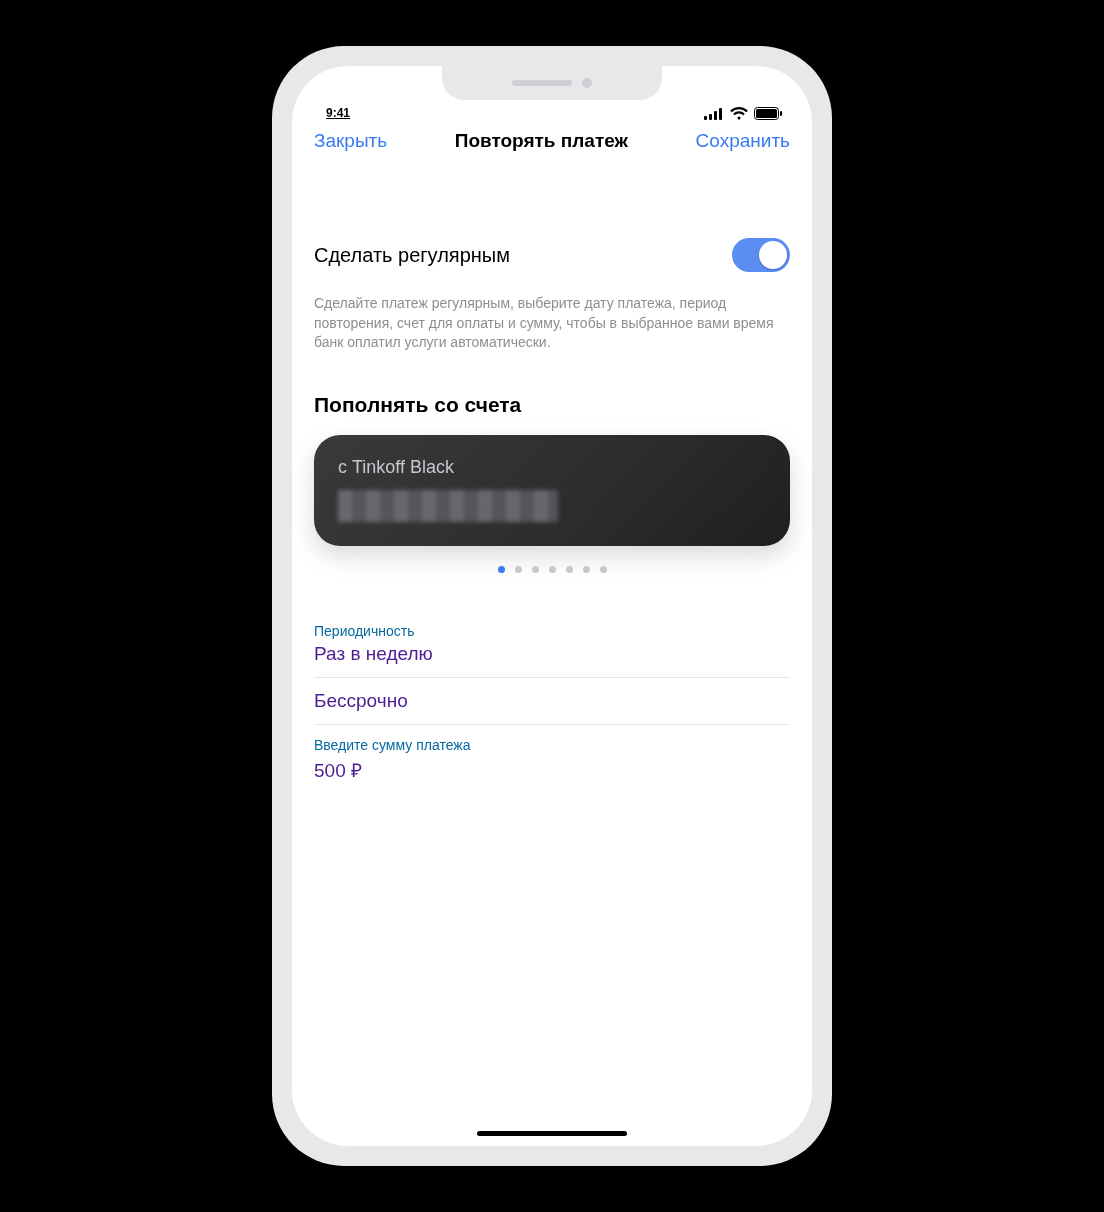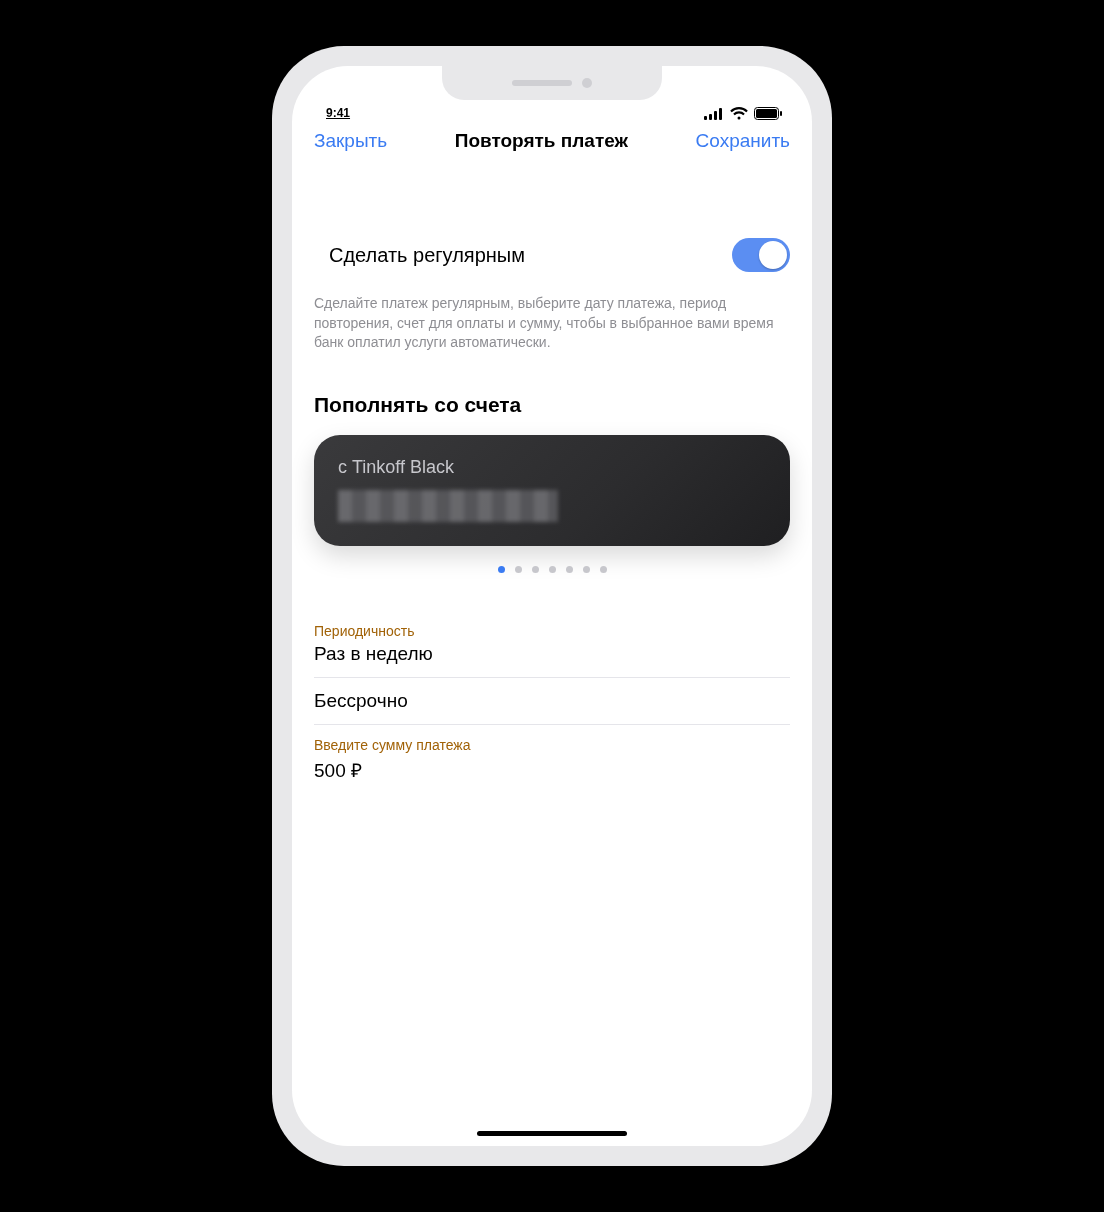--- a/index.html
+++ b/index.html
@@ -74,21 +74,21 @@
   .nav-close, .nav-save { color: #3a7bf2; cursor:pointer; }
   .nav-title { font-weight: 600; color:#000; }
   .content { padding: 0 22px; }
   .toggle-row {
     display:flex;
     align-items:center;
     justify-content:space-between;
     margin-top: 72px;
     margin-bottom: 22px;
   }
-  .toggle-row .label { font-size: 20px; color:#000;margin-left:15px; }
+  .toggle-row .label { font-size: 20px; color:#000; }
   .toggle {
     width: 58px; height: 34px; border-radius: 17px;
     background: #5b8ef2;
     position: relative;
     cursor:pointer;
   }
   .toggle::after{
     content:"";
     position:absolute;
     right:3px; top:3px;
@@ -132,26 +132,26 @@
   }
   .dot { width:7px;height:7px;border-radius:50%;background:#c7c7cc; }
   .dot.active { background:#3a7bf2; }
   .field {
     border-bottom: 1px solid #e5e5ea;
     padding: 12px 0 12px;
   }
   .field:last-child { border-bottom: none; }
   .field-label {
     font-size: 14px;
-    color: #a16207;
+    color: #0369a1;
     margin-bottom: 4px;
   }
   .field-value {
     font-size: 19px;
-    color: #000000;
+    color: #4c1d95;
   }
   .home-indicator {
     position:absolute;
     bottom: 10px;
     left:50%;
     transform:translateX(-50%);
     width: 150px; height:5px; border-radius:3px; background:#000;
   }
 </style>
 </head>

